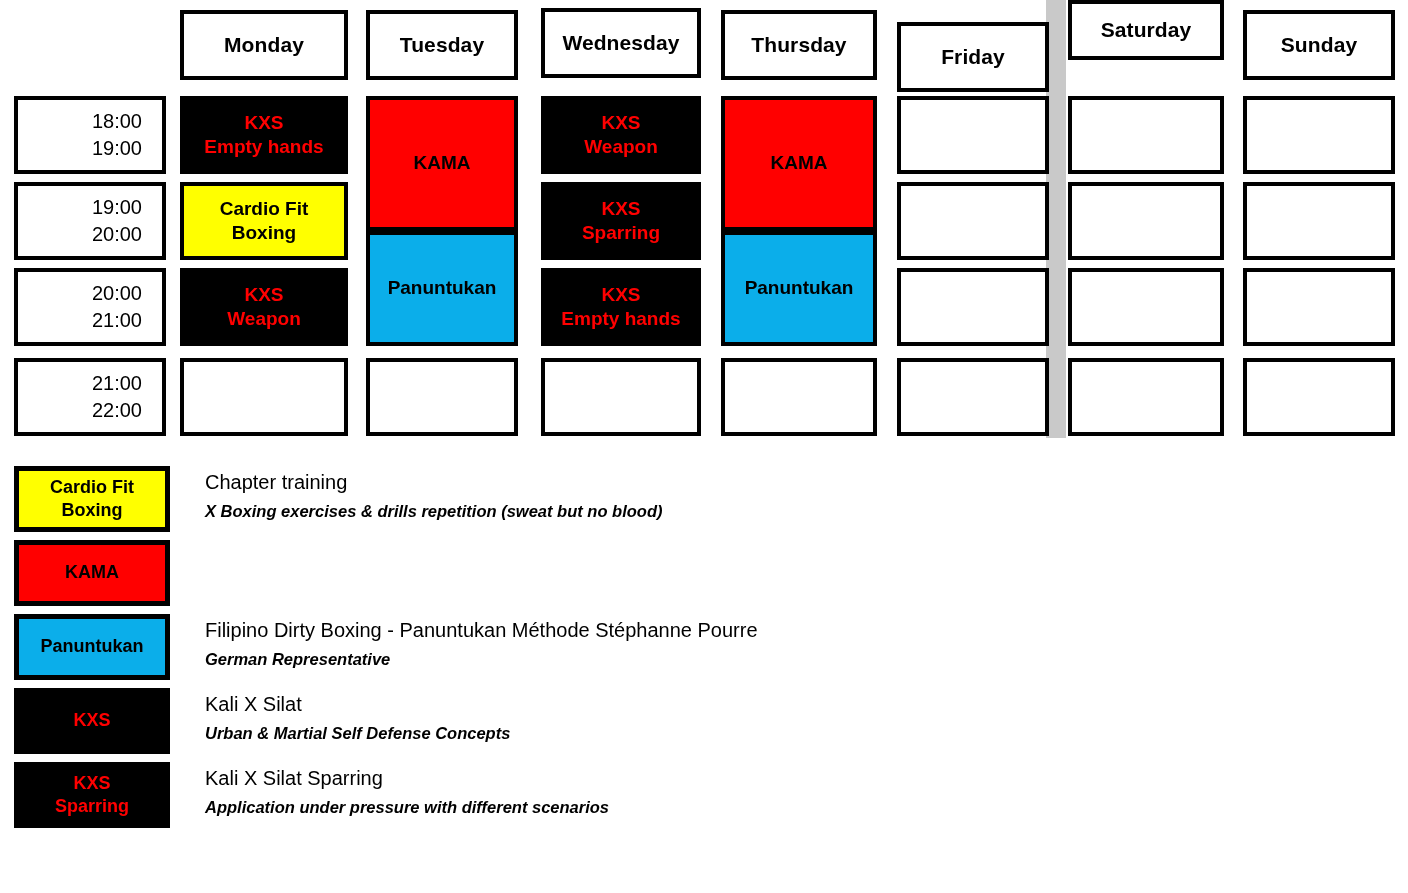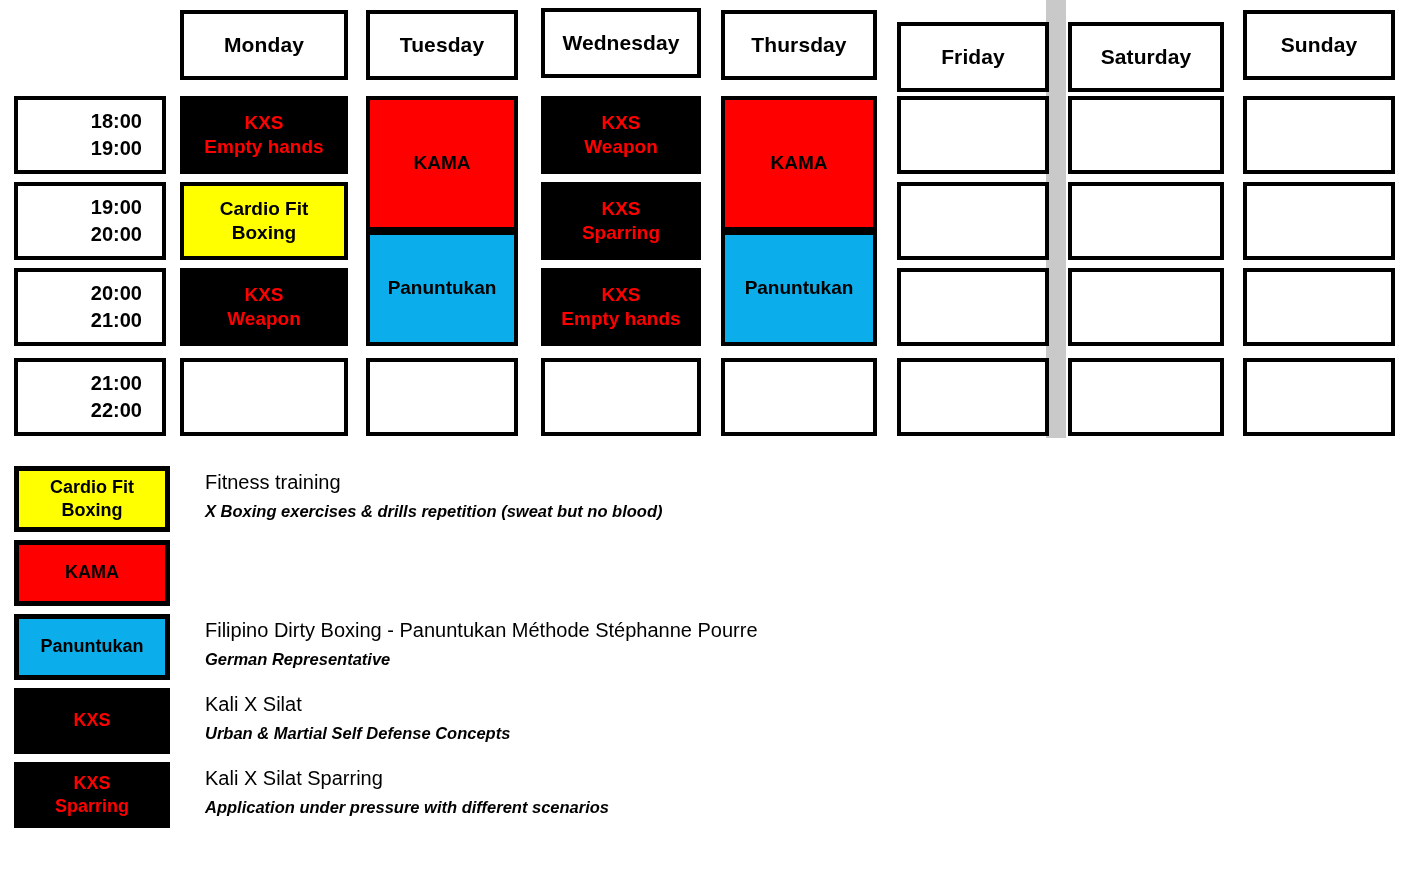--- a/index.html
+++ b/index.html
@@ -47,21 +47,21 @@
 
   .timecell {
     border: 4px solid #000;
     background: #ffffff;
     font-size: 20px;
     align-items: flex-end;
     justify-content: center;
     padding-right: 20px;
     line-height: 1.35;
   }
-  .timecell span { display: block; font-weight: bold; }
+  .timecell span { display: block; }
 
   .empty {
     border: 4px solid #000;
     background: #ffffff;
   }
 
   .evt {
     border: 4px solid #000;
     font-weight: bold;
     line-height: 1.28;
@@ -149,21 +149,21 @@
   </div>
   <div class="cell hdr" style="left:541px; top:8px; width:160px; height:70px;">
     <span>Wednesday</span>
   </div>
   <div class="cell hdr" style="left:721px; top:10px; width:156px; height:70px;">
     <span>Thursday</span>
   </div>
   <div class="cell hdr" style="left:897px; top:22px; width:152px; height:70px;">
     <span>Friday</span>
   </div>
-  <div class="cell hdr" style="left:1068px; top:22px; width:156px; height:70px;">
+  <div class="cell hdr" style="left:1068px; top:0; width:156px; height:60px;">
     <span>Saturday</span>
   </div>
   <div class="cell hdr" style="left:1243px; top:10px; width:152px; height:70px;">
     <span>Sunday</span>
   </div>
 
   <div class="cell timecell" style="left:14px; top:96px; width:152px; height:78px;">
     <span>18:00</span>
     <span>19:00</span>
   </div>
@@ -242,21 +242,21 @@
 </div>
 
 <div id="legend">
 
   <div class="legend-row" style="height:66px; margin-left:14px;">
     <div class="swatch sw-yellow" style="height:66px;">
       <span>Cardio Fit</span>
       <span>Boxing</span>
     </div>
     <div class="legend-text">
-      <div class="legend-title">Fitness training</div>
+      <div class="legend-title">Chapter training</div>
       <div class="legend-sub">X Boxing exercises &amp; drills repetition (sweat but no blood)</div>
     </div>
   </div>
 
   <div class="legend-row" style="height:66px; margin-left:14px; margin-top:8px;">
     <div class="swatch sw-red" style="height:66px;">
       <span>KAMA</span>
     </div>
   </div>
 

